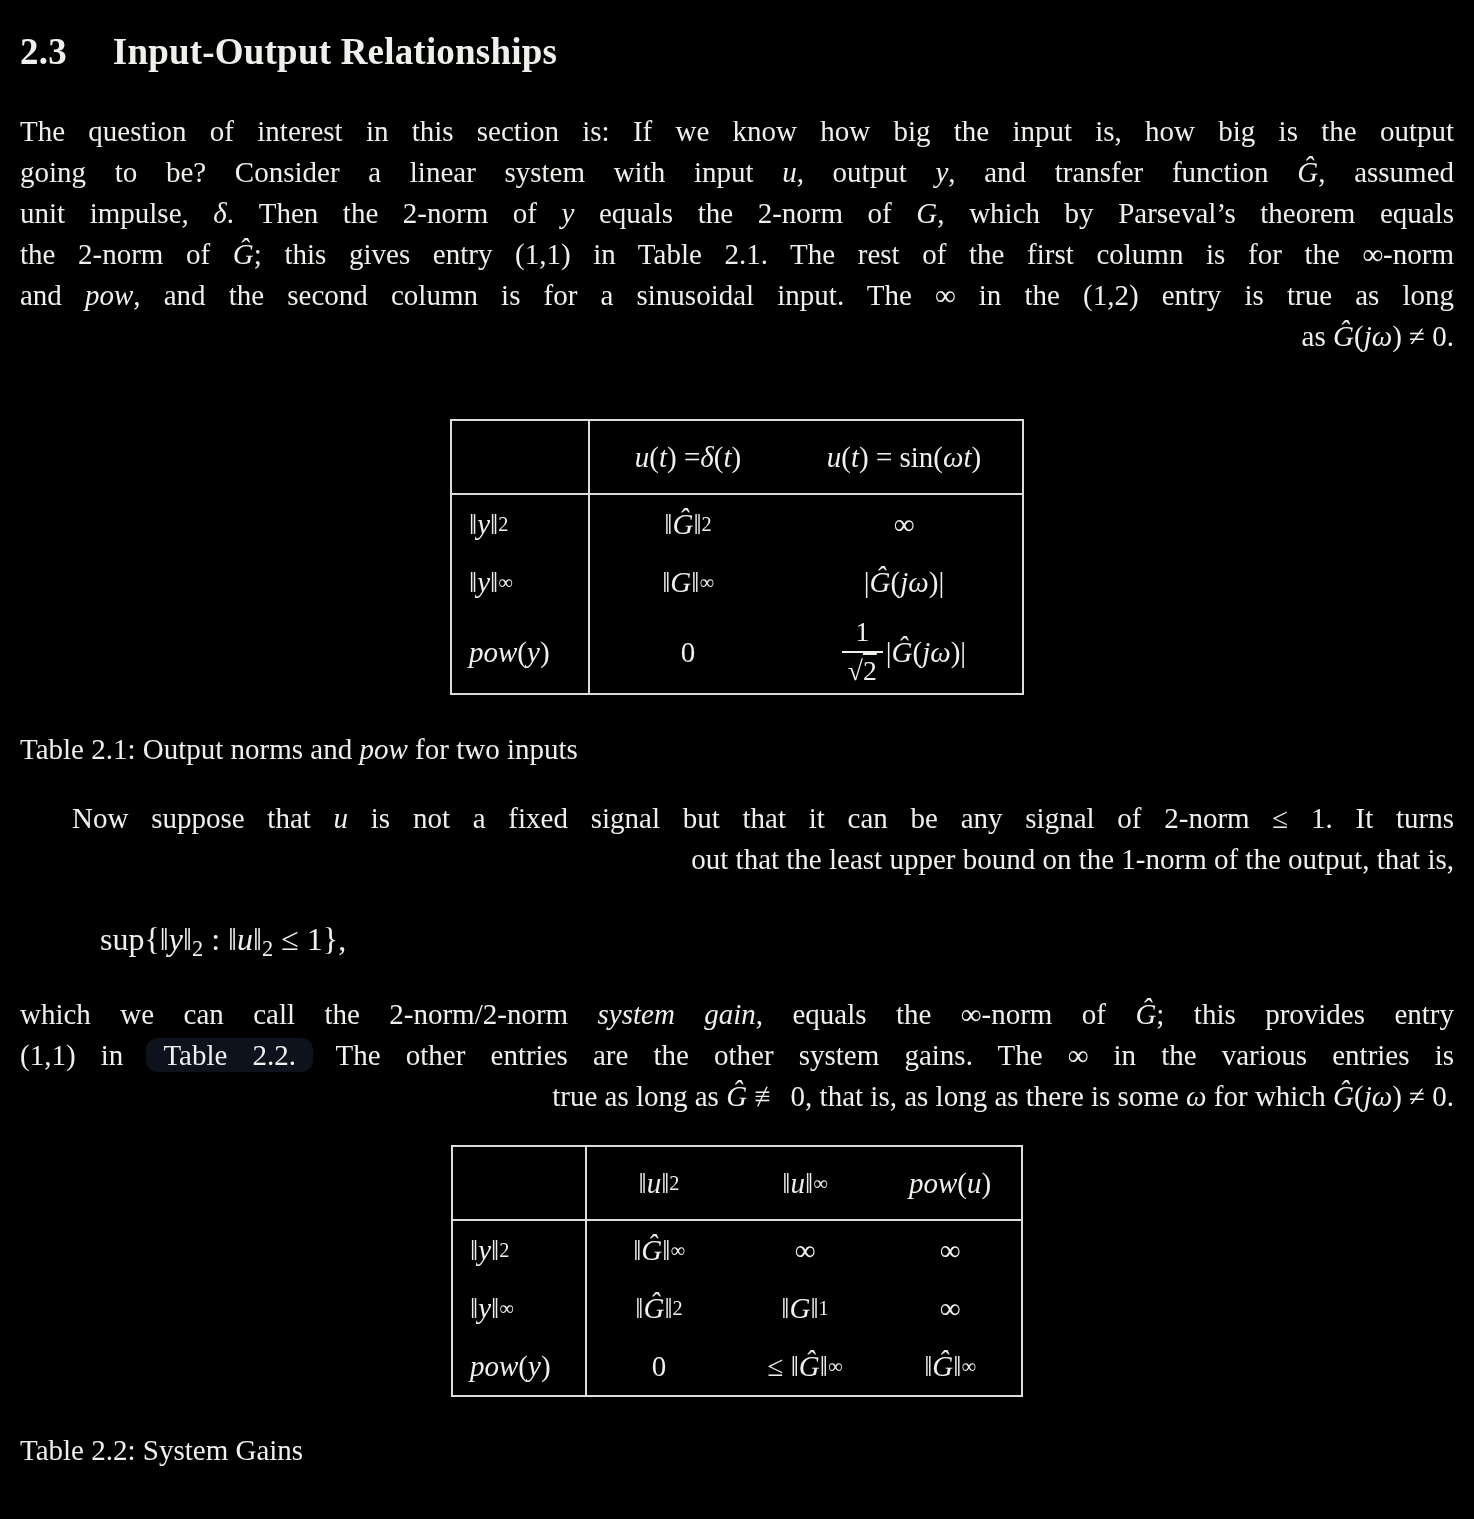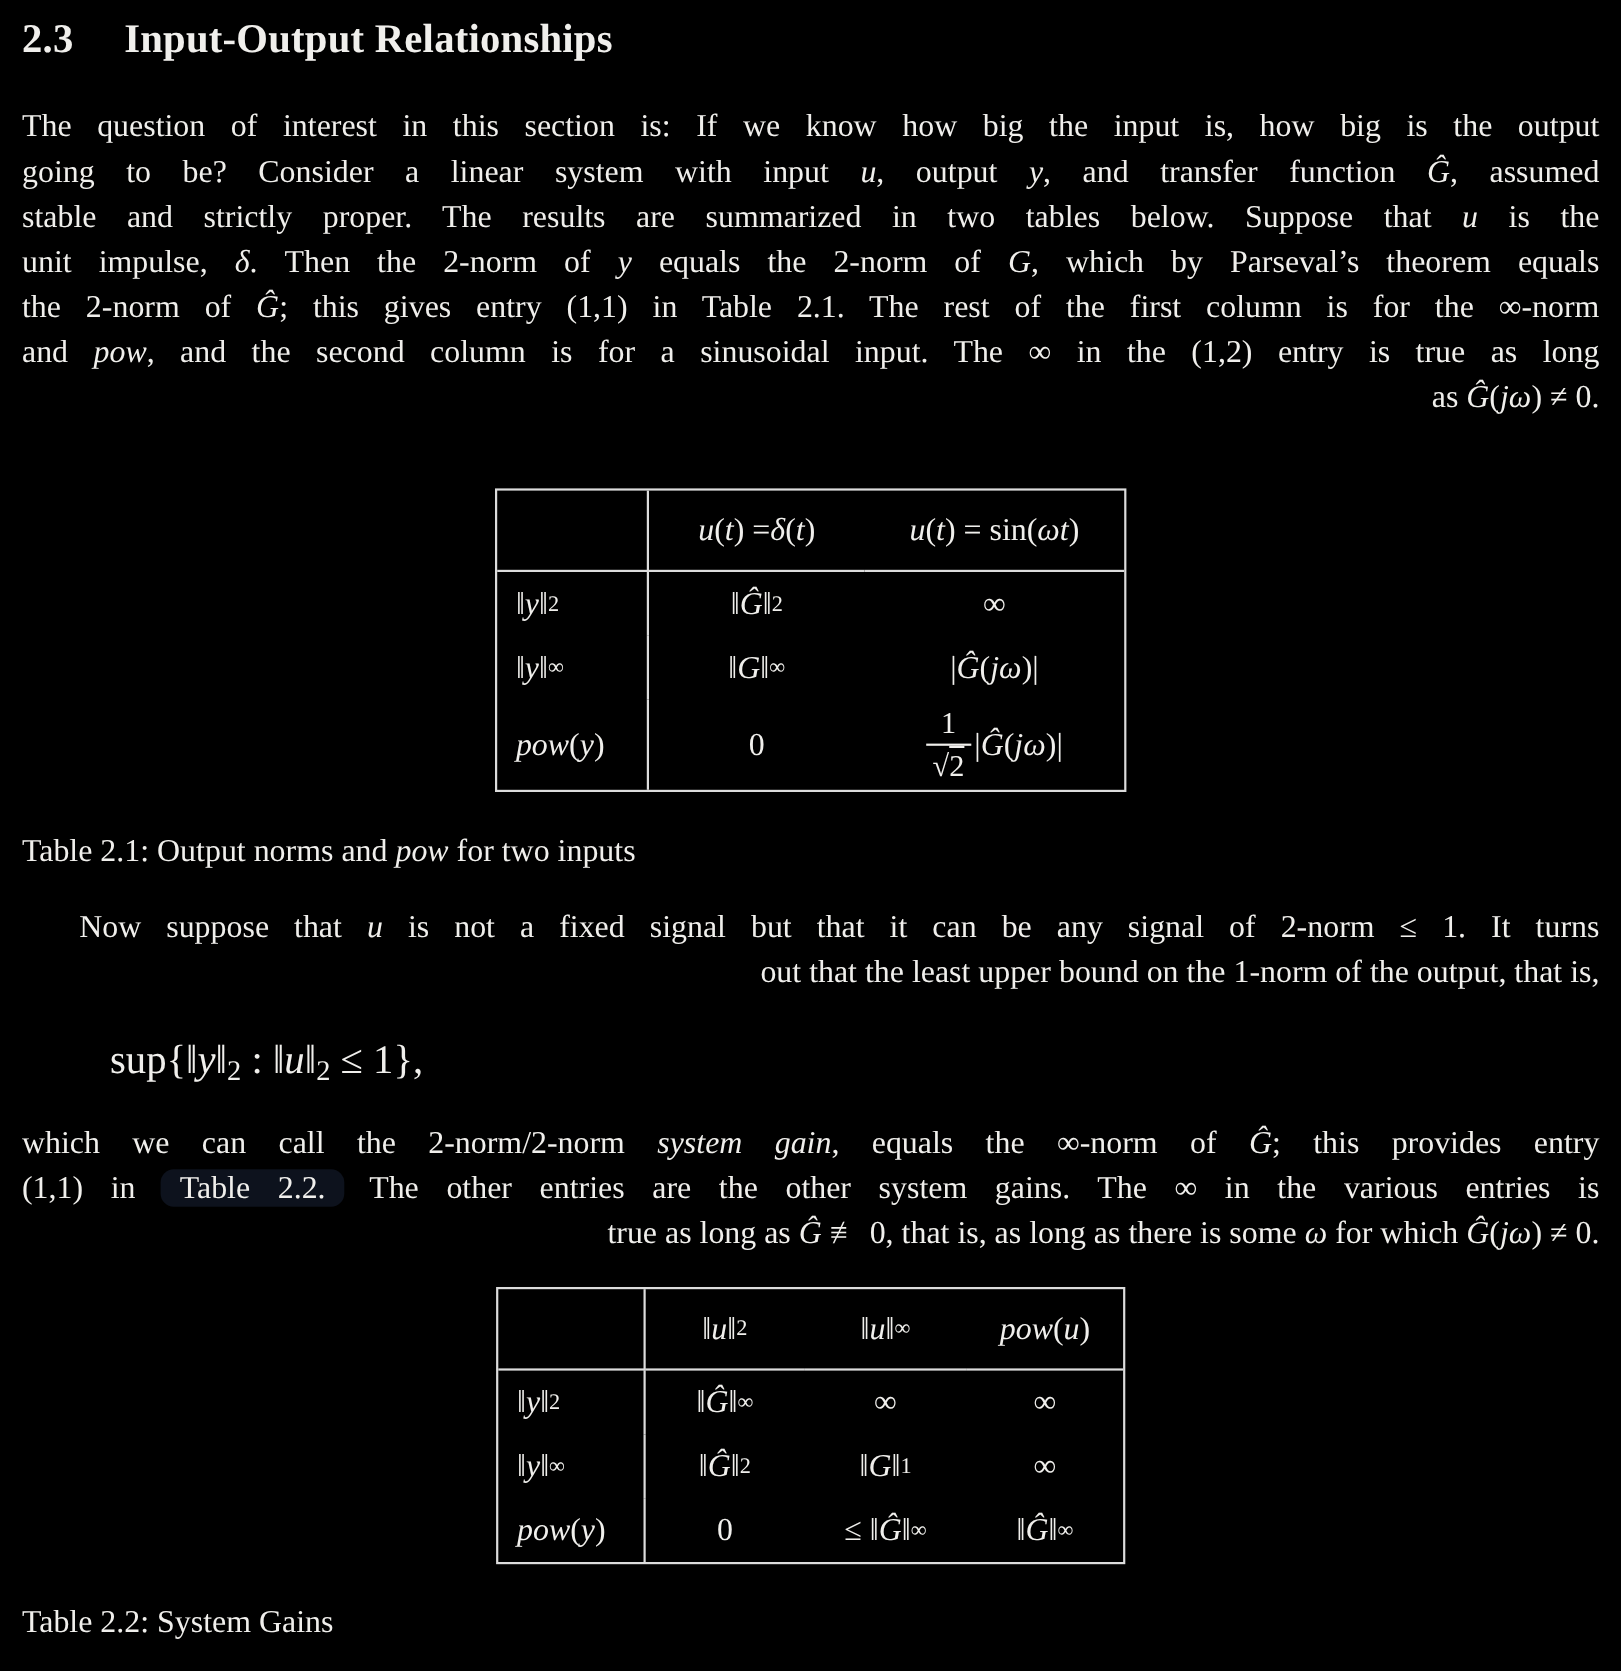--- a/index.html
+++ b/index.html
@@ -14,21 +14,21 @@
     width:1474px;height:1519px;
     color:var(--fg);
     font-family:"Liberation Serif","DejaVu Serif","DejaVu Sans",serif;
     overflow:hidden;
     position:relative;
   }
   .page{width:100%;height:100%;padding:0 20px;}
 
   
   .heading{
-    margin-top:14px;
+    margin-top:30px;
     font-size:37px;
     font-weight:700;
     letter-spacing:.2px;
   }
   .heading .secnum{margin-right:46px;}
 
   
   .para{font-size:29px;line-height:41px;}
   .p1{margin-top:38px;font-family:Liberation Serif, serif;}
   .p2{margin-top:29px;}
@@ -39,21 +39,21 @@
   .ind{padding-left:52px;}
 
   .it{font-style:italic;}
   .sb{font-size:.7em;vertical-align:-0.25em;}
   .ol{text-decoration:overline;}
   .hl{background:var(--hl);padding:1px 17px;margin:-1px -2px;border-radius:12px;}
 
   
   .formula{
     margin:37px 0 0 80px;
-    font-size:37px;line-height:44px;
+    font-size:32px;line-height:44px;
   }
 
   
   .tbl{
     display:grid;
     border:2px solid var(--line);
     width:max-content;
     font-size:29px;
     line-height:40px;
   }
@@ -86,21 +86,20 @@
 </head>
 <body>
 
 <div class="page">
 
   <h1 class="heading"><span class="secnum">2.3</span><span>Input-Output Relationships</span></h1>
 
   <div class="para p1">
     <div class="tline jl"><span>The question of interest in this section is: If we know how big the input is, how big is the output</span></div>
     <div class="tline jl"><span>going to be? Consider a linear system with input </span><span class="it">u</span><span>, output </span><span class="it">y</span><span>, and transfer function </span><span class="it">Ĝ</span><span>, assumed</span></div>
-    <div class="tline jl"><span>stable and strictly proper. The results are summarized in two tables below. Suppose that </span><span class="it">u</span><span> is the</span></div>
     <div class="tline jl"><span>unit impulse, </span><span class="it">δ</span><span>. Then the 2-norm of </span><span class="it">y</span><span> equals the 2-norm of </span><span class="it">G</span><span>, which by Parseval’s theorem equals</span></div>
     <div class="tline jl"><span>the 2-norm of </span><span class="it">Ĝ</span><span>; this gives entry (1,1) in Table 2.1. The rest of the first column is for the ∞-norm</span></div>
     <div class="tline jl"><span>and </span><span class="it">pow</span><span>, and the second column is for a sinusoidal input. The ∞ in the (1,2) entry is true as long</span></div>
     <div class="tline ll"><span>as </span><span class="it">Ĝ</span><span>(</span><span class="it">jω</span><span>) ≠ 0.</span></div>
   </div>
 
   <div class="tbl tbl1">
     <div class="cell h c1"></div>
     <div class="cell h">
         <span class="it">u</span>

